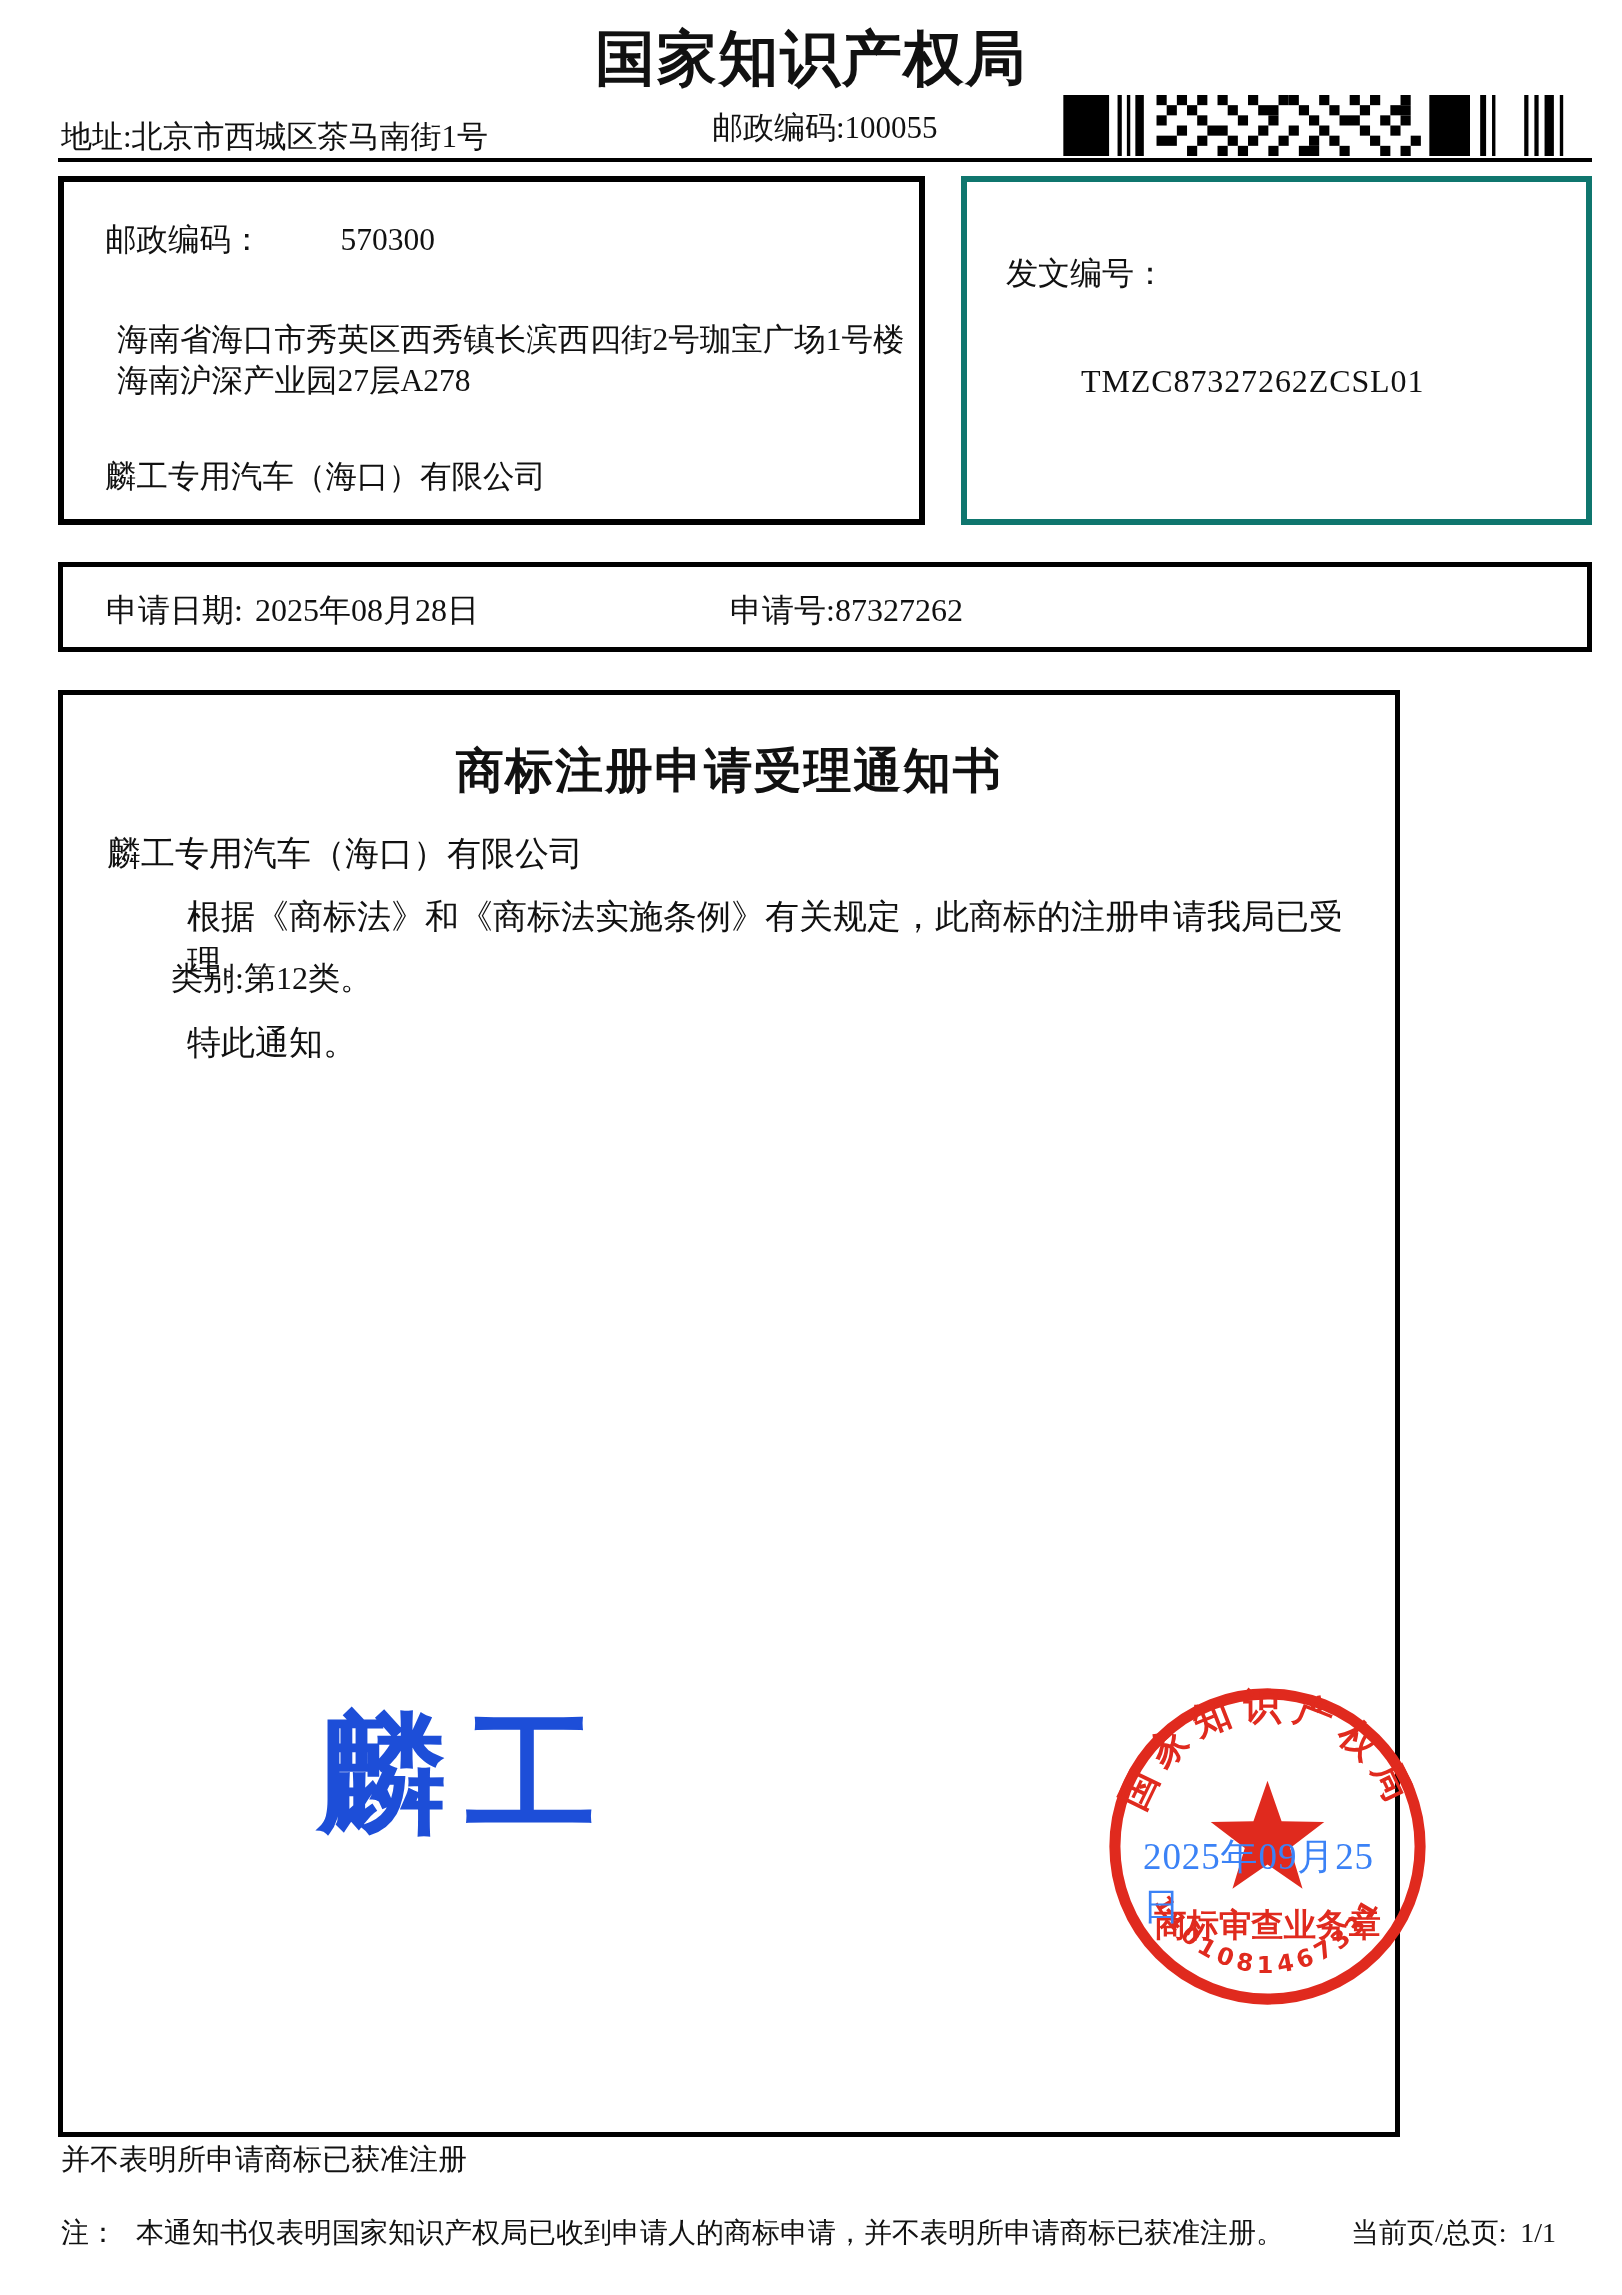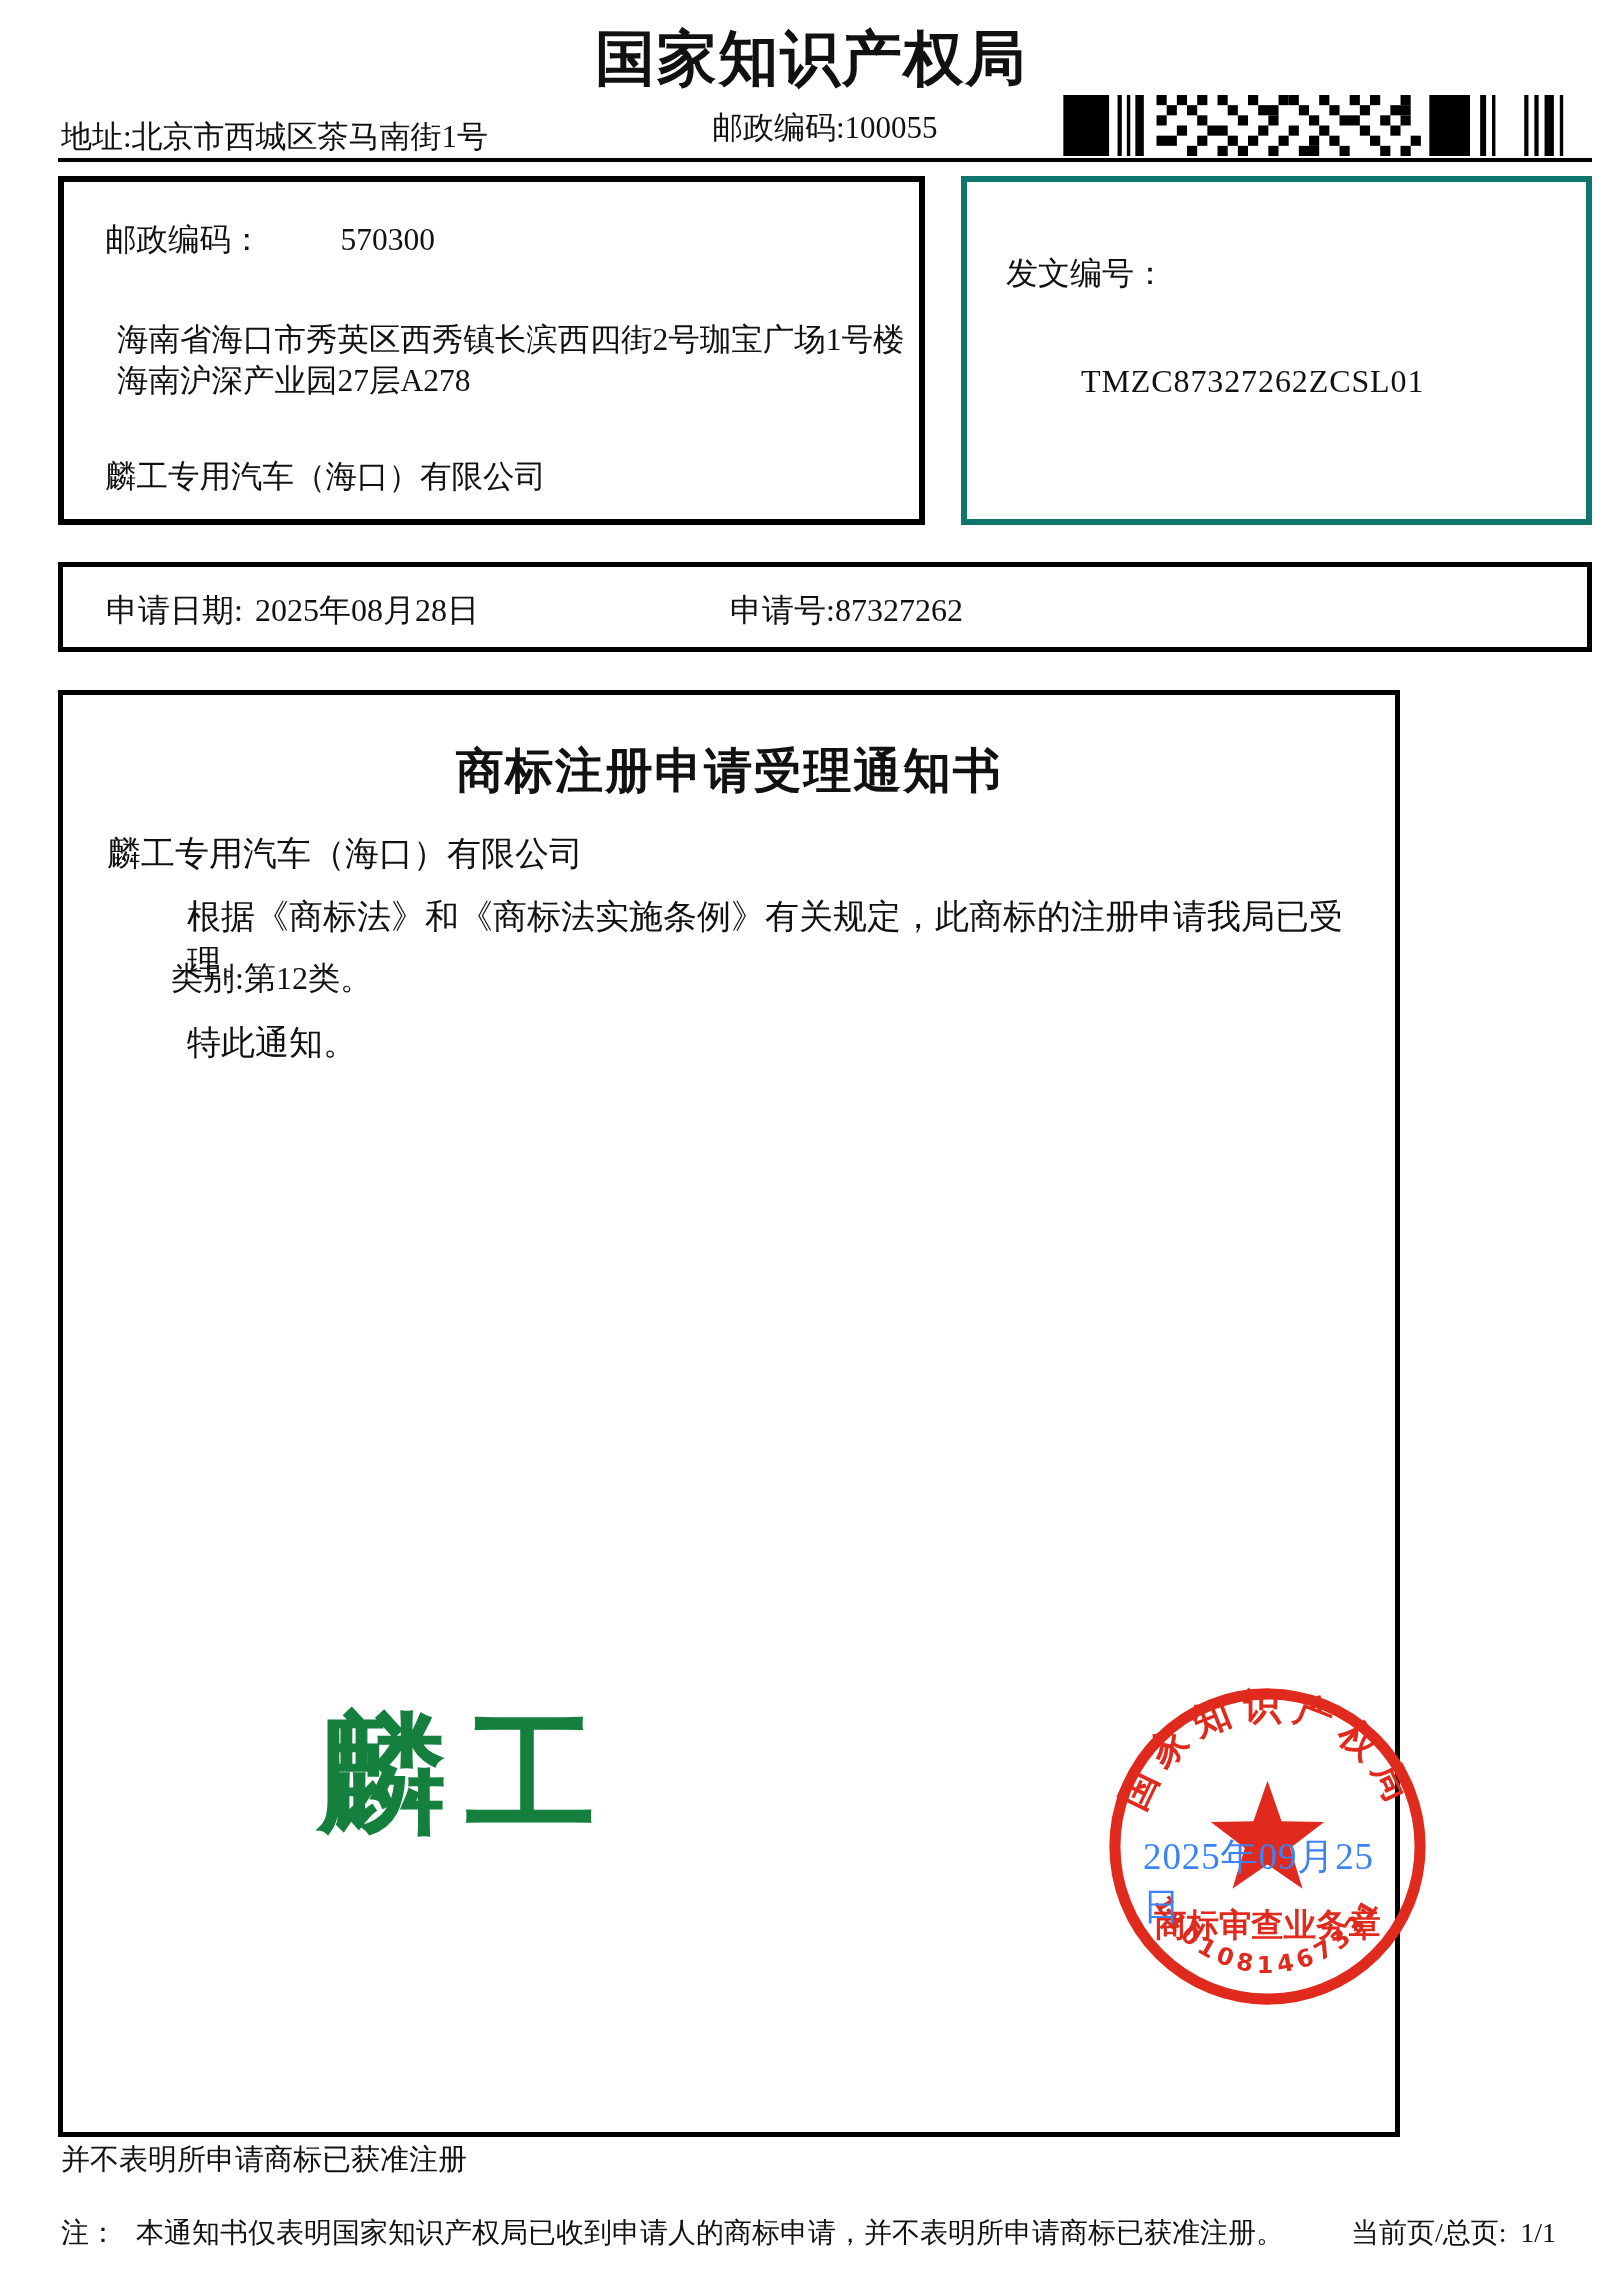--- a/index.html
+++ b/index.html
@@ -30,21 +30,21 @@
   .app-num{left:667px;top:22px;font-size:32px;}
   .app-num .val{}
   
   .main-box{left:58px;top:690px;width:1342px;height:1447px;border:5.1px solid #000;box-sizing:border-box;padding-left:20px;}
   .notice-title{left:0;top:44px;width:100%;text-align:center;font-size:48px;font-weight:bold;letter-spacing:1.7px;}
   .notice-recipient{left:44px;top:136px;font-size:34px;}
   .notice-body{left:124px;top:199px;font-size:34px;}
   .notice-category{left:108px;top:262px;font-size:32px;}
   .notice-closing{left:124px;top:325px;font-size:34px;}
   .trademark{left:254px;top:1014px;font-size:130px;line-height:1;font-weight:bold;
-             font-family:"DejaVu Sans","Liberation Sans",sans-serif;letter-spacing:19px;color:#15803d;}
+             font-family:"DejaVu Sans","Liberation Sans",sans-serif;letter-spacing:19px;color:#1d4ed8;}
   .seal{left:1034px;top:981px;width:341px;height:341px;}
   .seal-date{left:1080px;top:1137px;font-size:37px;color:#3b82f6;letter-spacing:0.9px;z-index:5;}
   
   .agent-line{left:61px;top:2140px;font-size:29px;}
   .footer-note{left:61px;top:2214px;font-size:28px;}
   .footer-note .txt{margin-left:19px;}
   .footer-page{left:1351px;top:2214px;font-size:28px;}
   .footer-page .val{margin-left:13.6px;}
 </style>
 </head>

